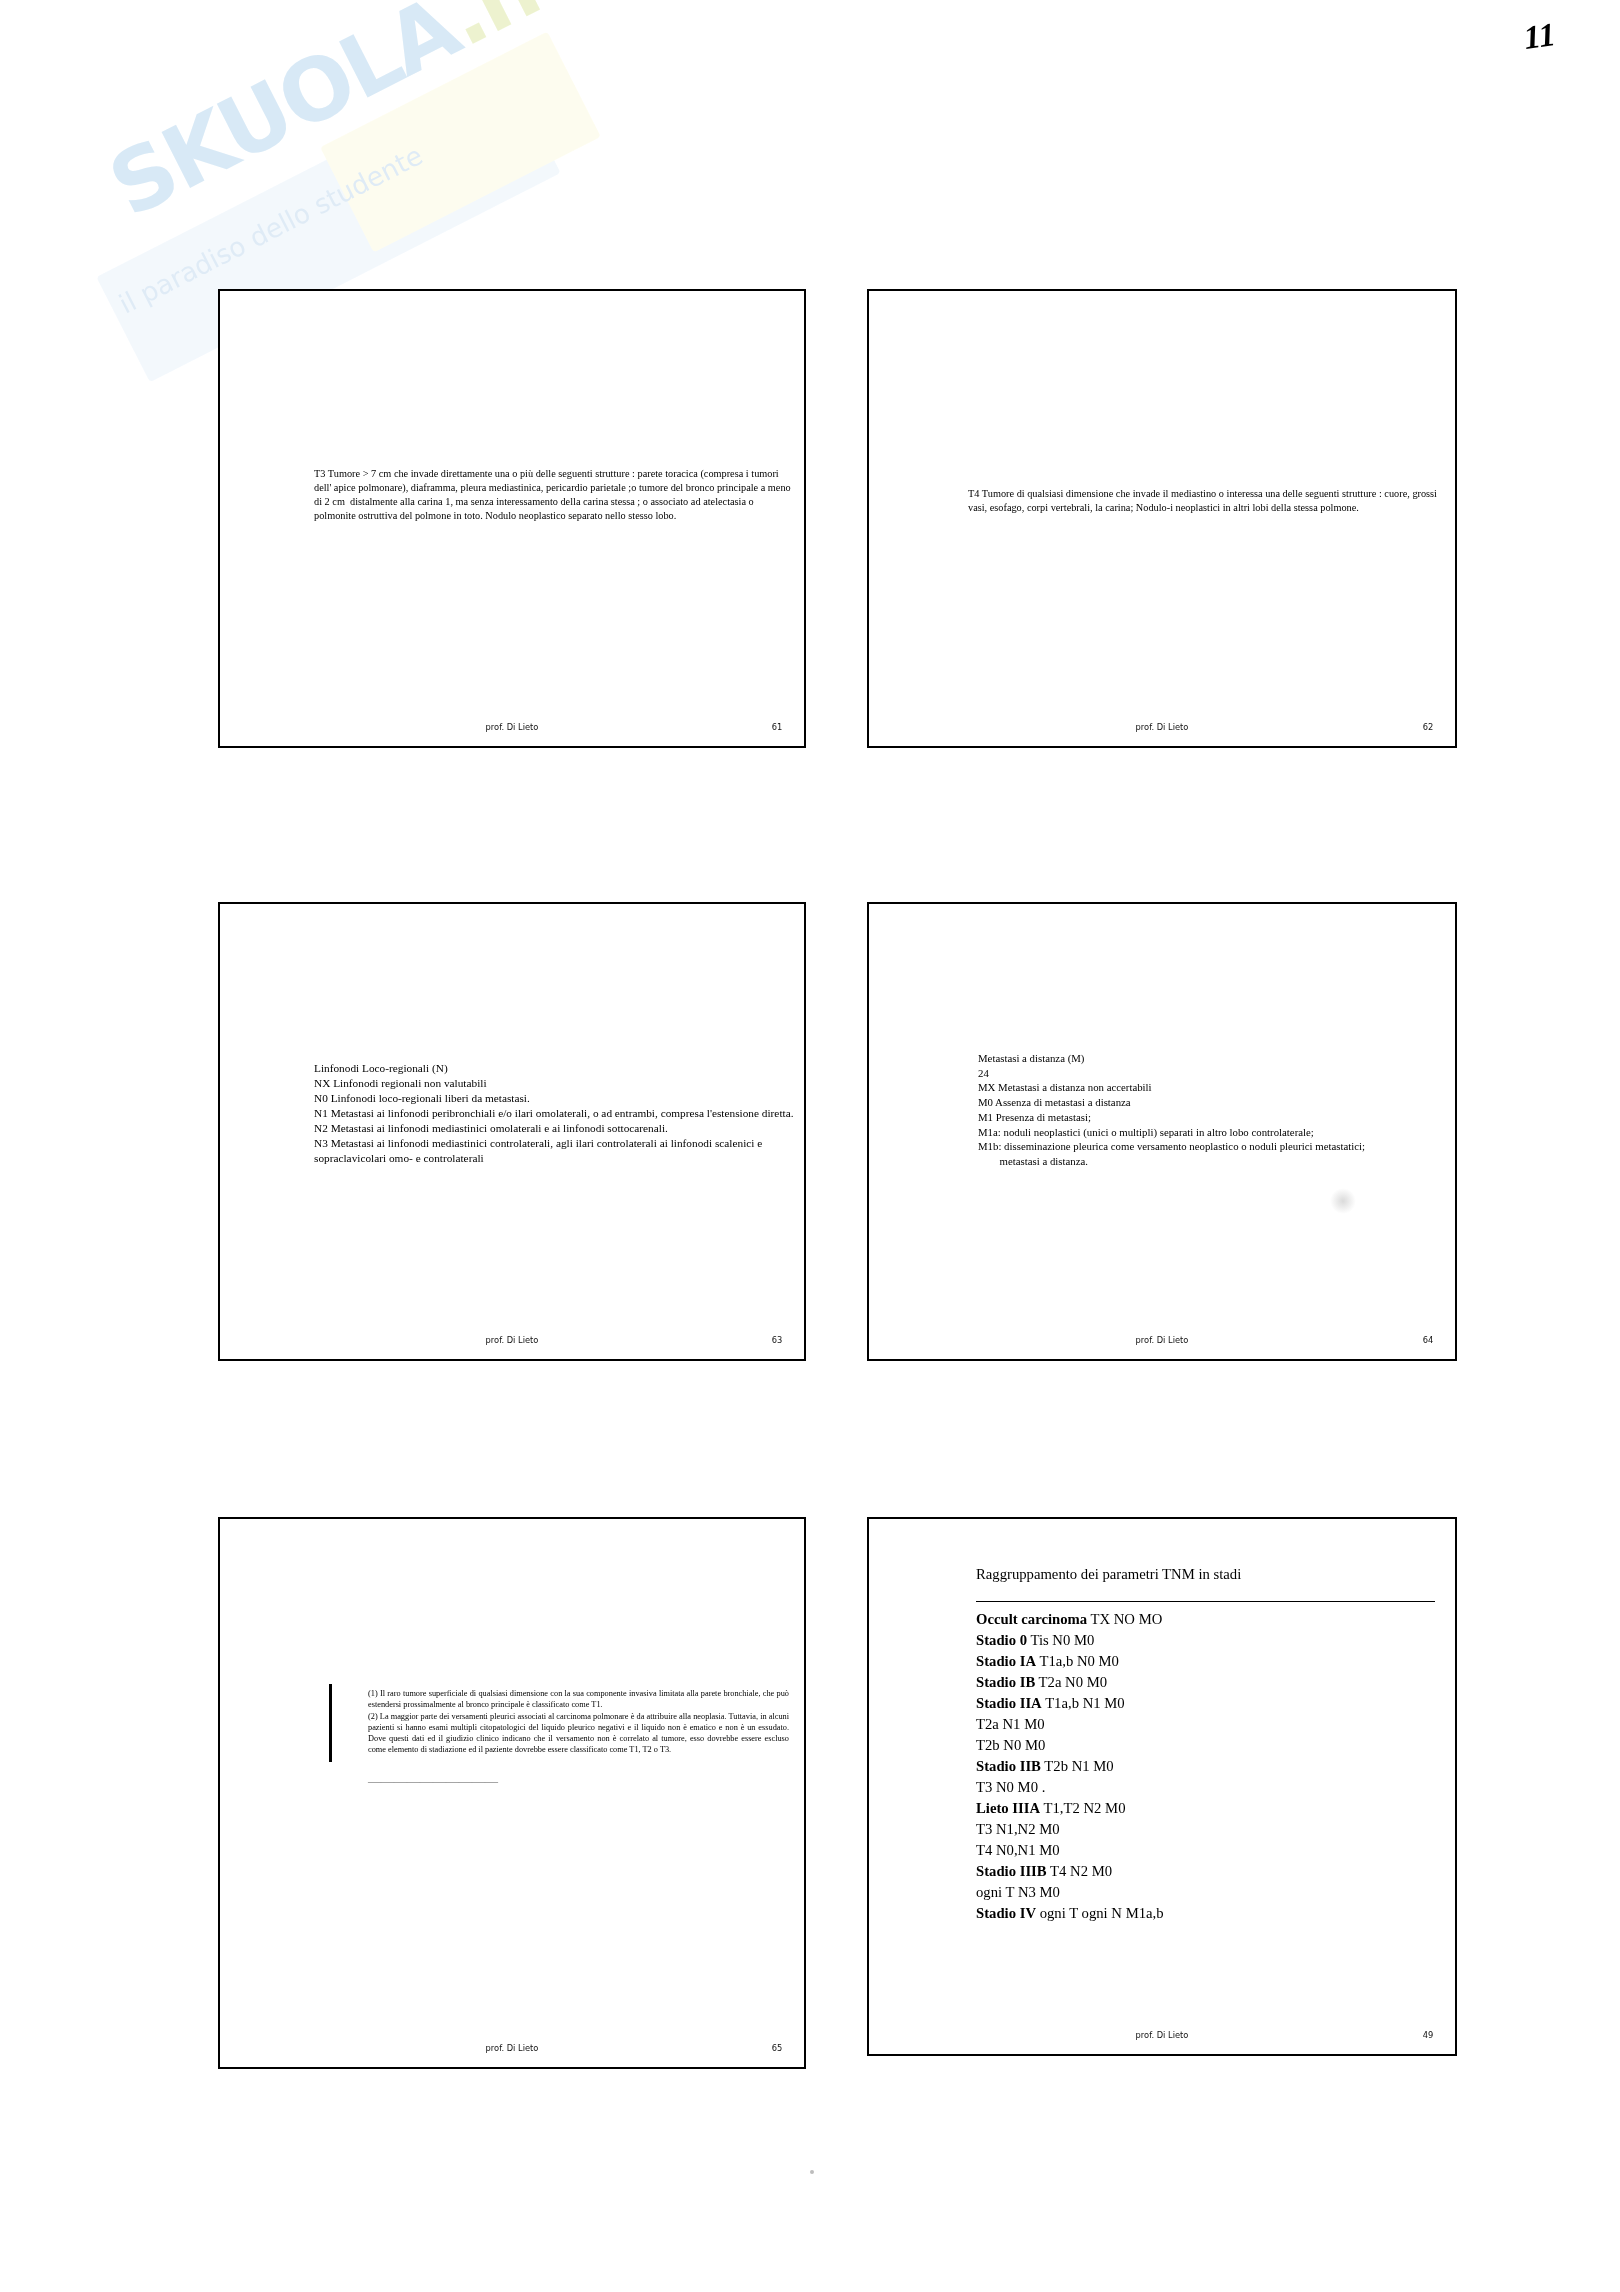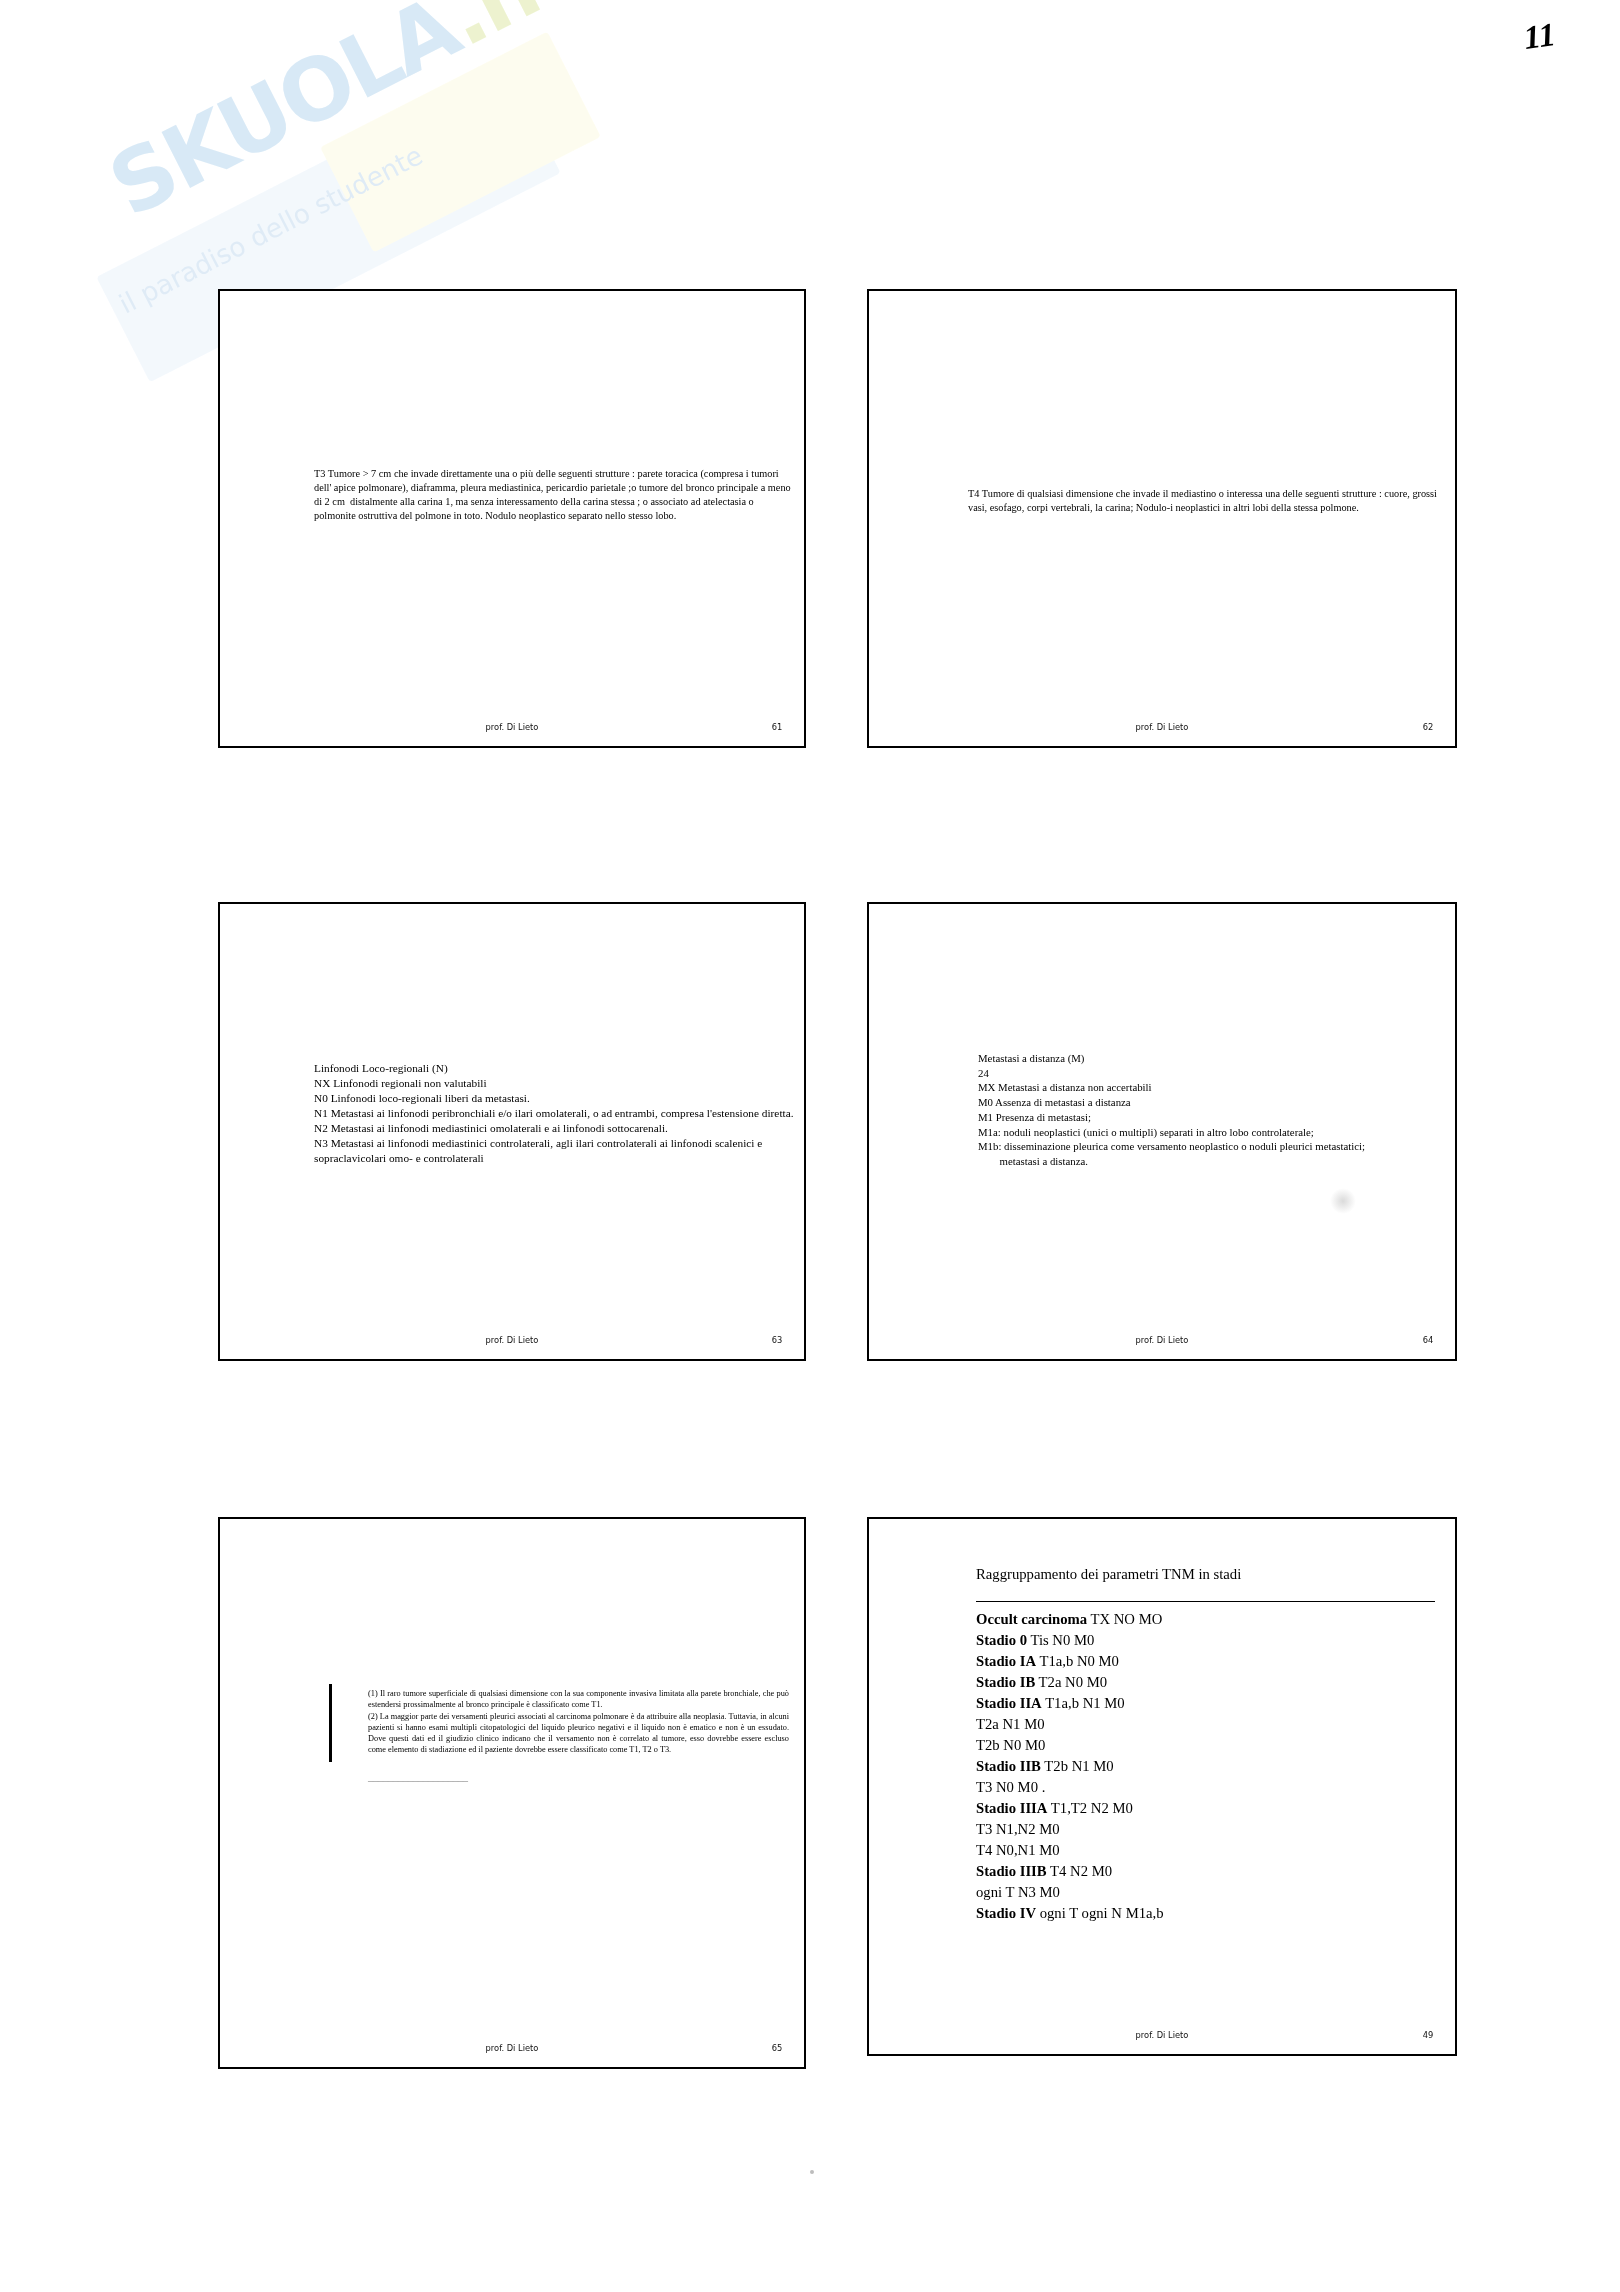--- a/index.html
+++ b/index.html
@@ -177,21 +177,21 @@
 
   
   #s65 { left: 218px; top: 1517px; width: 588px; height: 552px; }
   #s65 .t1 {
     left: 108px; top: 169px; width: 421px;
     font-size: 8.3px; line-height: 11.3px;
     text-align: justify;
   }
   #s65 .t2 {
     left: 108px; top: 253px; width: 196px;
-    font-size: 10px; line-height: 9.8px;
+    font-size: 13px; line-height: 9.8px;
     color: #777;
   }
   #s65 .bar {
     position: absolute;
     left: 69px; top: 165px;
     width: 2.9px; height: 78px;
     background: #000;
   }
 
   
@@ -312,21 +312,21 @@
       <div class="list" id="s66-list">
           <div><span class="b">Occult carcinoma</span><span> TX NO MO</span></div>
           <div><span class="b">Stadio 0</span><span> Tis N0 M0</span></div>
           <div><span class="b">Stadio IA</span><span> T1a,b N0 M0</span></div>
           <div><span class="b">Stadio IB</span><span> T2a N0 M0</span></div>
           <div><span class="b">Stadio IIA</span><span> T1a,b N1 M0</span></div>
           <div><span>T2a N1 M0</span></div>
           <div><span>T2b N0 M0</span></div>
           <div><span class="b">Stadio IIB</span><span> T2b N1 M0</span></div>
           <div><span>T3 N0 M0 .</span></div>
-          <div><span class="b">Stadio IIIA</span><span> T1,T2 N2 M0</span></div>
+          <div><span class="b">Lieto IIIA</span><span> T1,T2 N2 M0</span></div>
           <div><span>T3 N1,N2 M0</span></div>
           <div><span>T4 N0,N1 M0</span></div>
           <div><span class="b">Stadio IIIB</span><span> T4 N2 M0</span></div>
           <div><span>ogni T N3 M0</span></div>
           <div><span class="b">Stadio IV</span><span> ogni T ogni N M1a,b</span></div>
         </div>
     </div>
     <div class="footer">
       <div class="author">prof. Di Lieto</div>
       <div class="num">49</div>

